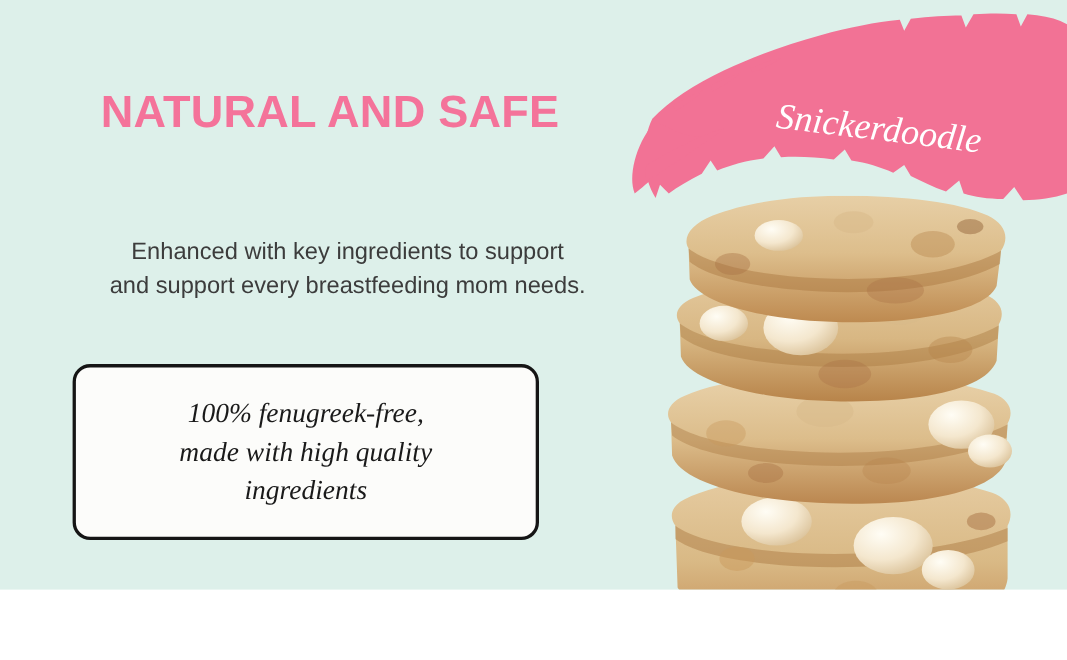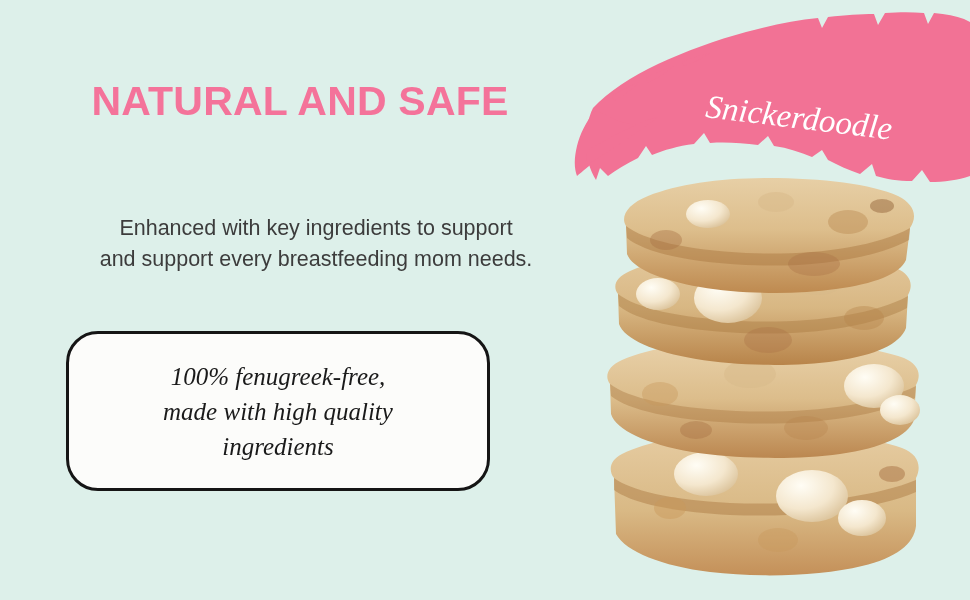--- a/index.html
+++ b/index.html
@@ -9,21 +9,21 @@
   body {
     width: 970px;
     height: 600px;
     overflow: hidden;
     font-family: "Liberation Sans", sans-serif;
   }
 
   #banner {
     position: relative;
     width: 970px;
-    height: 600px;
+    height: 536px;
     background: #DDF0EA;
     overflow: hidden;
   }
 
   
   #copy-block {
     position: absolute;
     left: 0;
     top: 0;
     width: 600px;
@@ -66,21 +66,21 @@
 
   
   #callout-box {
     position: absolute;
     left: 66px;
     top: 331px;
     width: 424px;
     height: 160px;
     box-sizing: border-box;
     border: 3px solid #151515;
-    border-radius: 32px;
+    border-radius: 16px;
     background: #FCFCFA;
     display: flex;
     align-items: center;
     justify-content: center;
   }
   #callout-text {
     text-align: center;
     color: #1A1A1A;
     font-family: "Liberation Serif", serif;
     font-style: italic;

